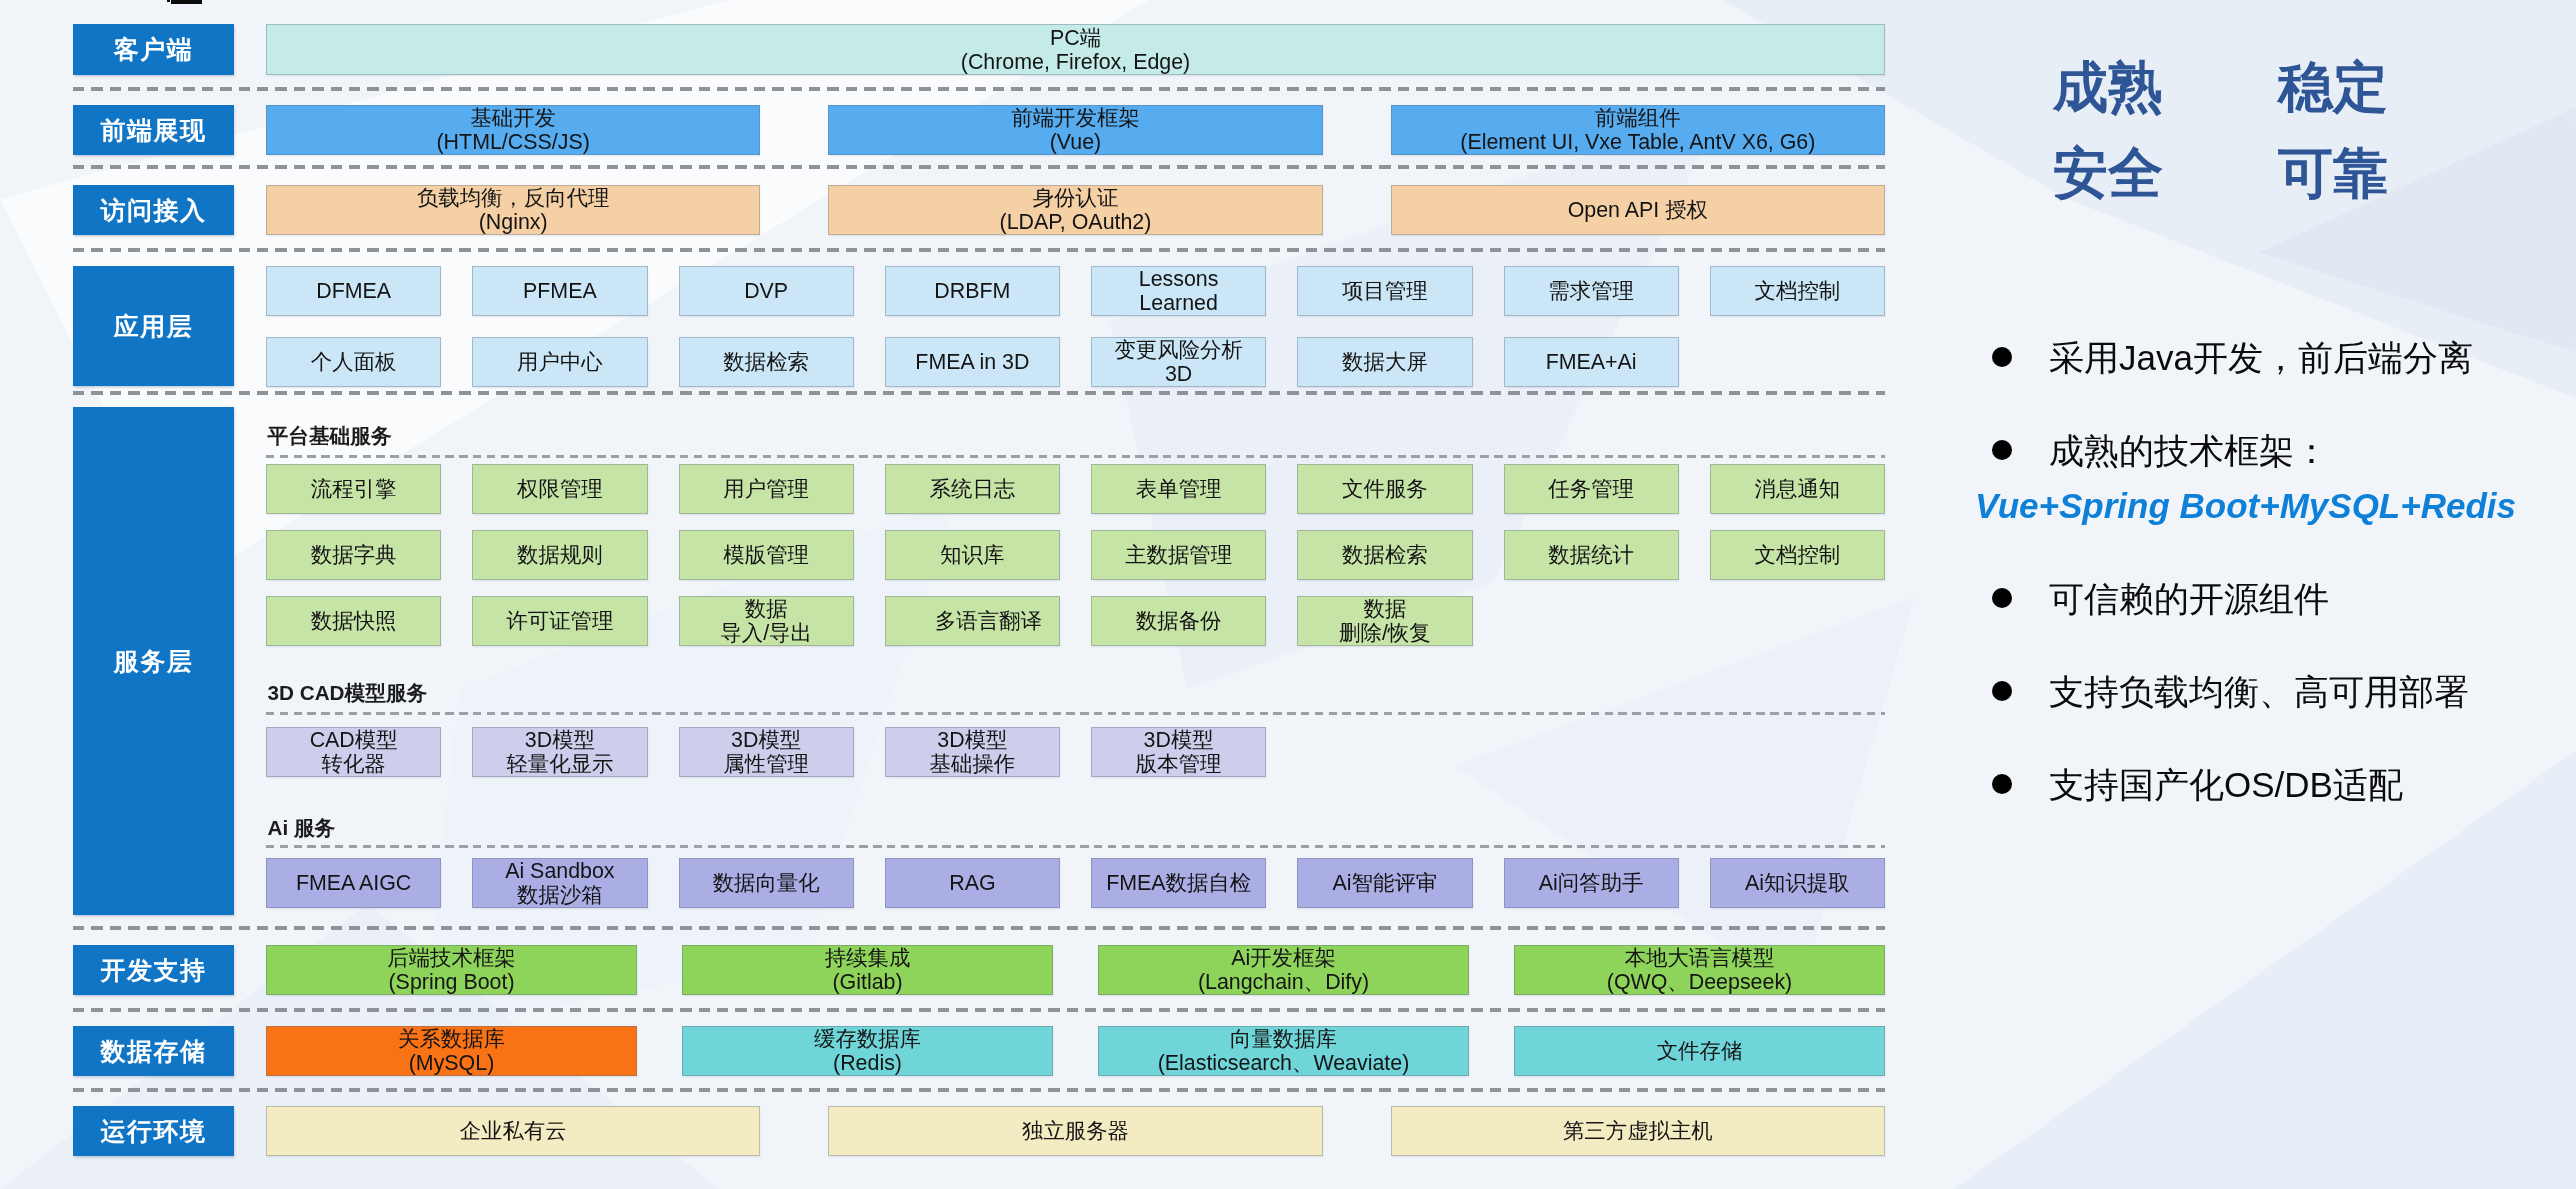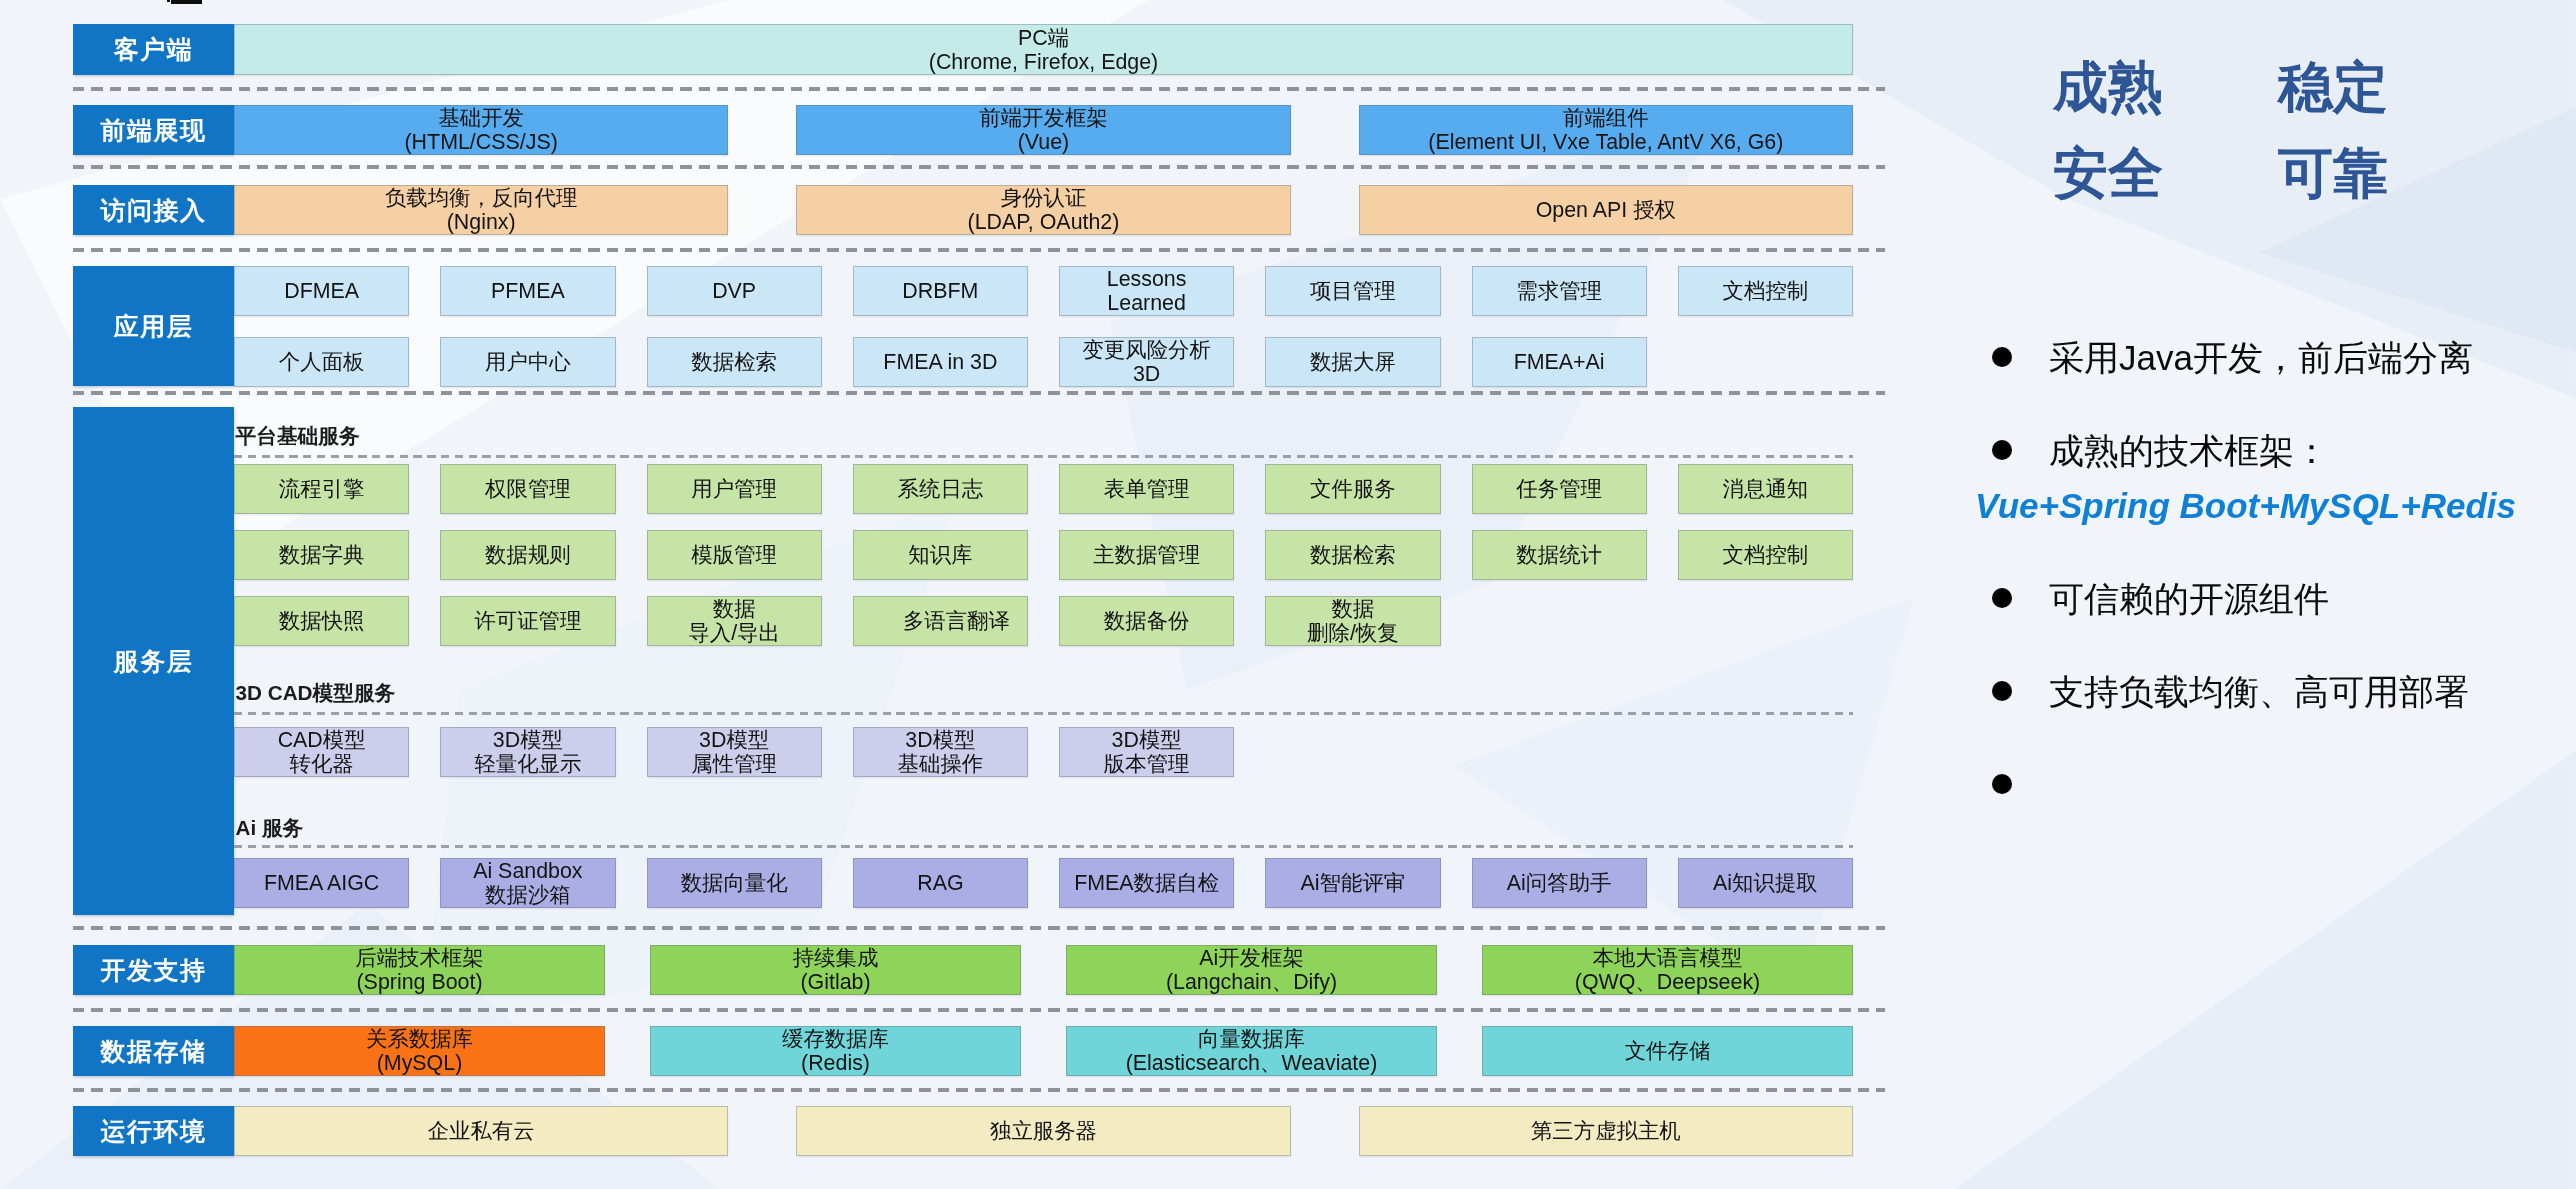--- a/index.html
+++ b/index.html
@@ -10,21 +10,21 @@
   
   .stray{position:absolute;left:171px;top:0;width:31px;height:3.8px;background:#0c0c0c;}
   .stray:after{content:"";position:absolute;left:-3.8px;top:0;width:3.1px;height:2.3px;background:#0c0c0c;}
 
   
   .band{position:absolute;left:73px;display:flex;}
   .band .label{width:161px;flex:0 0 161px;background:#1175C5;color:#ffffff;
                font-weight:bold;font-size:25px;letter-spacing:1.5px;
                display:flex;align-items:center;justify-content:center;
                box-shadow:0.8px 1.5px 2.3px rgba(30,60,90,.25);}
-  .band .content{width:1619px;position:relative;}
+  .band .content{margin-left:32px;width:1619px;position:relative;}
 
   .drow{display:grid;}
   .g1{grid-template-columns:1fr;}
   .g3{grid-template-columns:repeat(3,1fr);column-gap:68px;}
   .g4{grid-template-columns:repeat(4,1fr);column-gap:45px;}
   .g8{grid-template-columns:repeat(8,1fr);column-gap:31px;}
   .h65{height:50px;}  .h66{height:51px;}
 
   .dbox{border:0.8px solid rgba(95,110,130,.38);display:flex;flex-direction:column;
         align-items:center;justify-content:center;text-align:center;
@@ -419,18 +419,19 @@
         <li>
           <span class="fdot"></span>
           <div><span>可信赖的开源组件</span></div>
         </li>
         <li>
           <span class="fdot"></span>
           <div><span>支持负载均衡、高可用部署</span></div>
         </li>
         <li>
           <span class="fdot"></span>
+          <div><span>支持国产化OS/DB适配</span></div>
         </li>
       </ul>
   </div>
 
 </div>
 
 
 </body></html>

